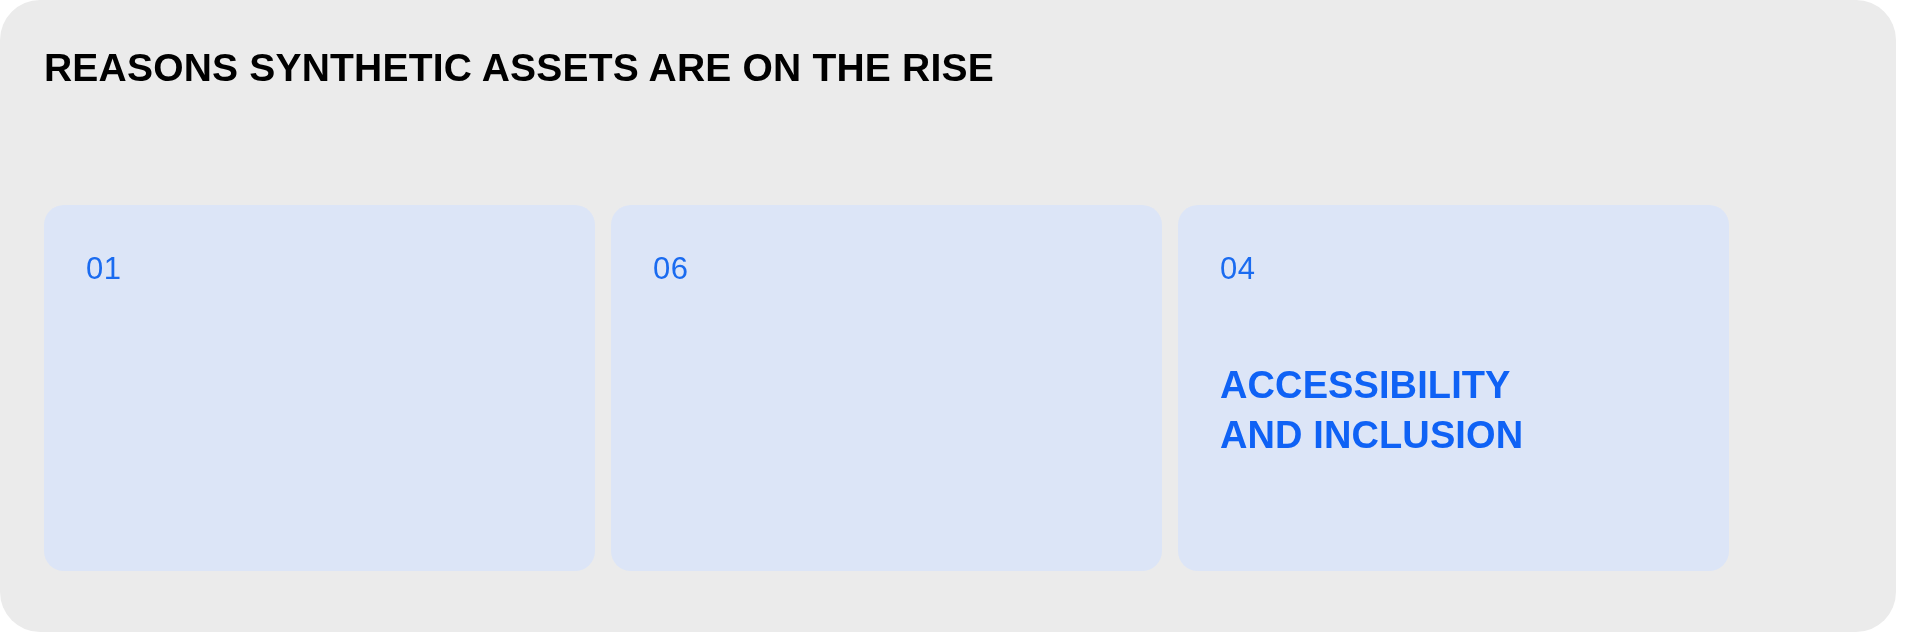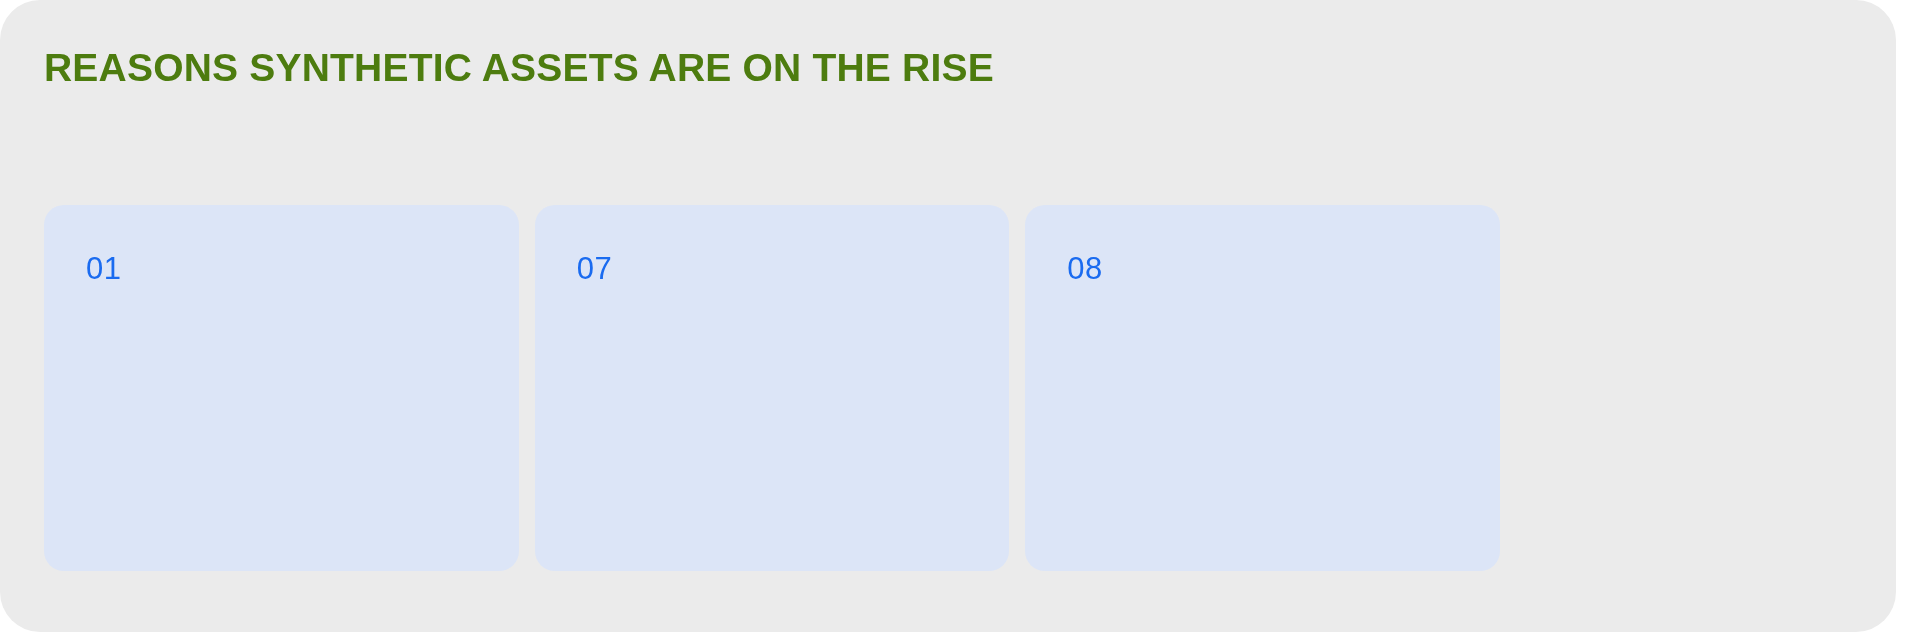--- a/index.html
+++ b/index.html
@@ -23,30 +23,30 @@
     overflow: hidden;
   }
 
   #panel-title {
     position: absolute;
     left: 44px;
     top: 46px;
     font-size: 39px;
     font-weight: bold;
     letter-spacing: 0.2px;
-    color: #4d7c0f;
+    color: #000000;
     white-space: nowrap;
     line-height: 1.15;
   }
 
   #cards-row {
     position: absolute;
     left: 44px;
     top: 205px;
-    width: 1456px;
+    width: 1685px;
     height: 366px;
     display: flex;
     gap: 16px;
   }
 
   .reason-card {
     flex: 1 1 0;
     background: #dce5f7;
     border-radius: 20px;
     position: relative;
@@ -85,21 +85,23 @@
 
   <div id="panel-title">REASONS SYNTHETIC ASSETS ARE ON THE RISE</div>
 
   <div id="cards-row">
 
     <div class="reason-card">
       <div class="card-number">01</div>
     </div>
 
     <div class="reason-card">
-      <div class="card-number">07</div>
+      <div class="card-number">06</div>
     </div>
 
     <div class="reason-card">
-      <div class="card-number">08</div>
+      <div class="card-number">04</div>
+      <div class="card-heading">ACCESSIBILITY
+AND INCLUSION</div>
     </div>
 
   </div>
 </div>
 
 </body></html>

